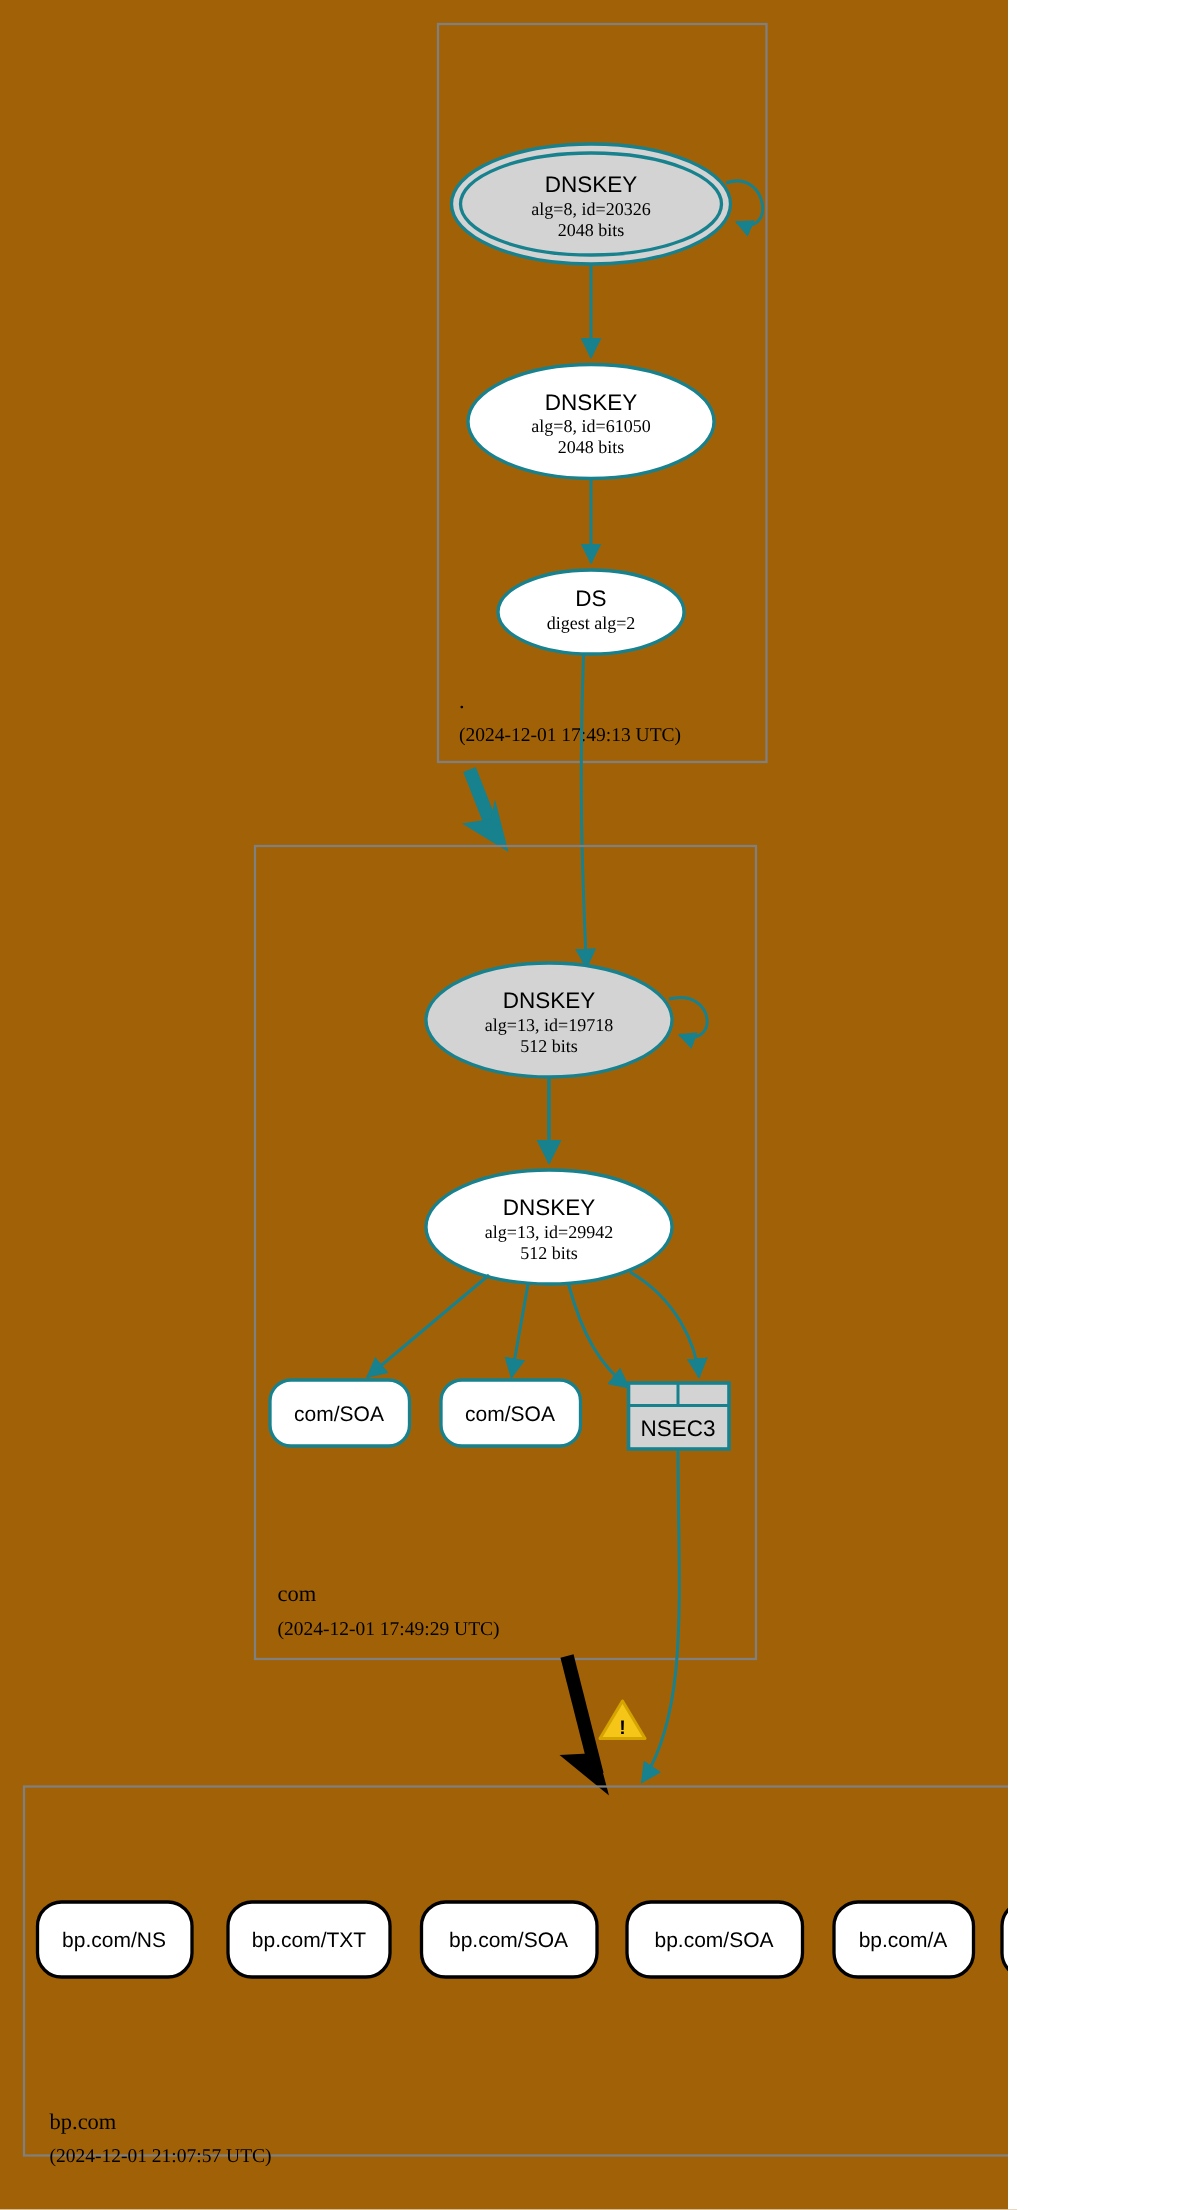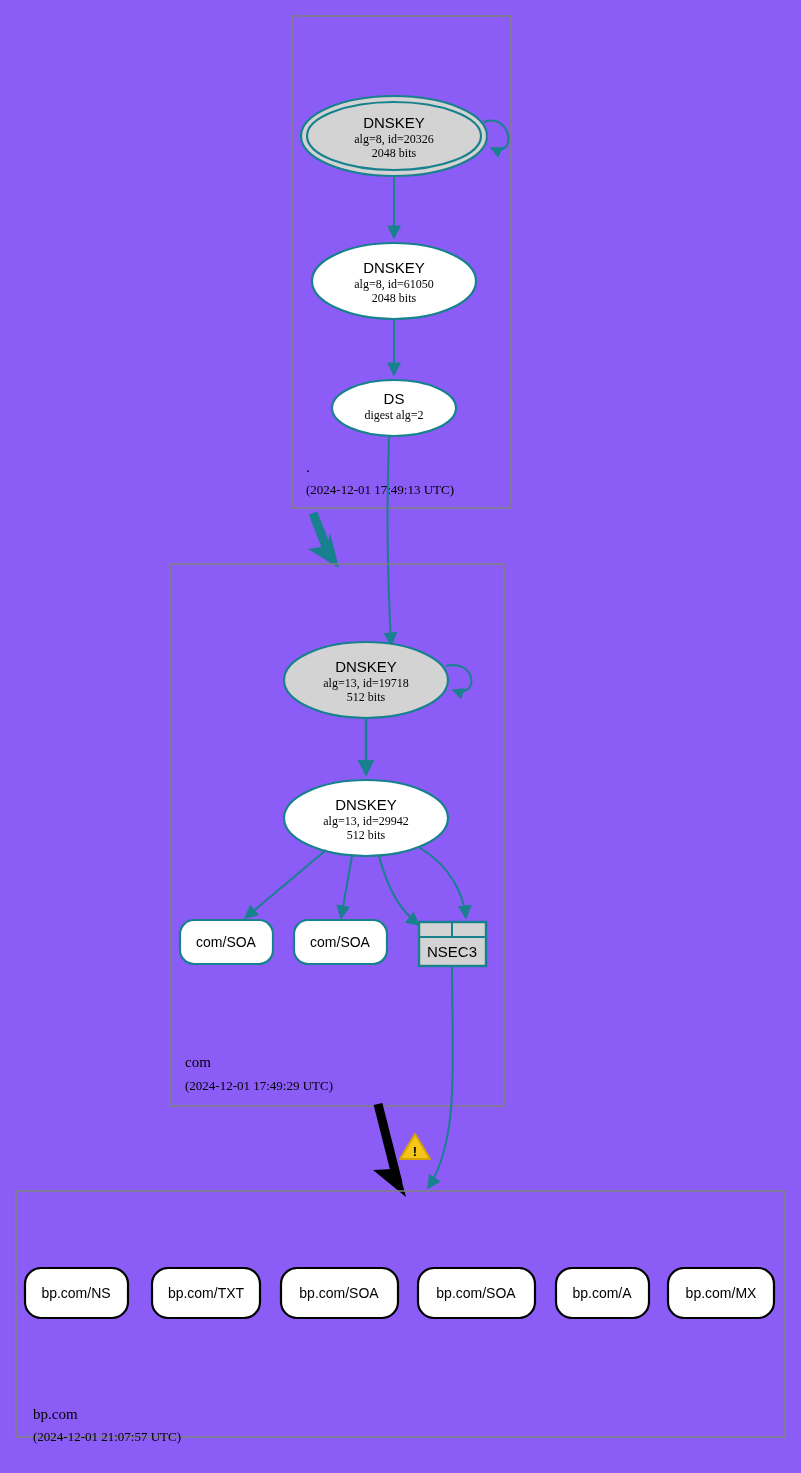--- a/index.html
+++ b/index.html
@@ -5,23 +5,23 @@
   html, body {
     margin: 0;
     padding: 0;
     background: #ffffff;
   }
   body {
     font-family: "Liberation Sans", sans-serif;
   }
   #canvas {
     position: relative;
-    width: 801px;
+    width: 672px;
     height: 1473px;
-    background: #8b5cf6;
+    background: #a16207;
     overflow: hidden;
   }
   #graph-svg {
     position: absolute;
     left: 0;
     top: 0;
     width: 801px;
     height: 1473px;
   }
   .zone-name, .zone-time {

